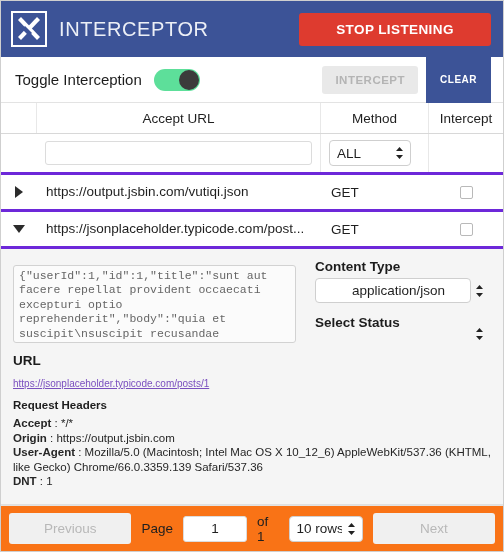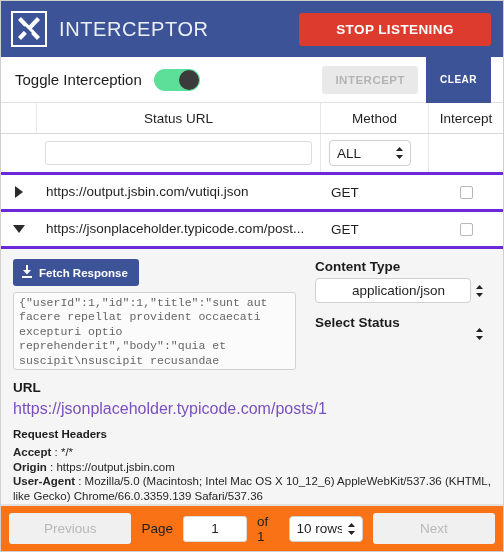--- a/index.html
+++ b/index.html
@@ -200,21 +200,21 @@
     padding:3px 5px;box-sizing:border-box;
     resize:none;overflow:hidden;outline:none;
     white-space:pre-wrap;word-break:break-word;
   }
   .field-lbl{font-size:13.5px;font-weight:bold;color:#1c1c1c;margin-bottom:4px;}
   .detail-right .sel-wrap{display:block;margin-bottom:12px;}
   .ctype-select,.status-select{width:156px;height:25px;padding-left:36px;}
 
   .url-label{font-size:13.5px;font-weight:bold;color:#1c1c1c;margin:6px 0 5px 0;}
   .url-link{
-    font-size:16px;color:#7a4fbf;
+    font-size:10px;color:#7a4fbf;text-decoration:underline;
     cursor:pointer;display:inline-block;margin-bottom:10px;
   }
   .rh-title{font-size:11.5px;font-weight:bold;color:#1c1c1c;margin-bottom:5px;}
   .hdr-line{font-size:11.5px;color:#262626;line-height:14.5px;word-break:break-word;}
   .hdr-key{font-weight:bold;}
 
   
   .footer{
     flex:0 0 46px;height:46px;
     display:flex;align-items:center;justify-content:flex-end;
@@ -264,21 +264,21 @@
     </div>
     <div class="toolbar-spacer"></div>
     <button class="btn-intercept">INTERCEPT</button>
     <button class="btn-clear">CLEAR</button>
   </div>
 
   <div class="table-wrap">
 
     <div class="thead">
       <div class="th col-caret"></div>
-      <div class="th col-url">Status URL</div>
+      <div class="th col-url">Accept URL</div>
       <div class="th col-method">Method</div>
       <div class="th col-intercept">Intercept</div>
     </div>
 
     <div class="trow filter-row">
       <div class="cell col-caret"></div>
       <div class="cell col-url">
         <input class="filter-input" type="text" value="" style="">
       </div>
       <div class="cell col-method">
@@ -321,29 +321,20 @@
       <div class="cell intercept-cell">
         <div class="cbx"></div>
       </div>
     </div>
 
     <div class="detail">
       <div class="detail-top">
 
         <div class="detail-left">
           <div class="resp-head">
-            <button class="btn-fetch">
-              <span>
-                <svg width="12" height="13" viewBox="0 0 12 13">
-                    <path d="M5 0 L7 0 L7 5 L10 5 L6 9.5 L2 5 L5 5 Z" fill="#fff"></path>
-                    <rect x="1" y="11" width="10" height="2" fill="#fff"></rect>
-                  </svg>
-              </span>
-              <span>Fetch Response</span>
-            </button>
           </div>
           <textarea class="resp-area" style="">{"userId":1,"id":1,"title":"sunt aut facere repellat provident occaecati excepturi optio reprehenderit","body":"quia et suscipit\nsuscipit recusandae consequuntur expedita et</textarea>
         </div>
 
         <div class="detail-right">
           <div class="field-lbl">Content Type</div>
           <span class="sel-wrap">
             <select class="ctype-select">
               <option>application/json</option>
             </select>

